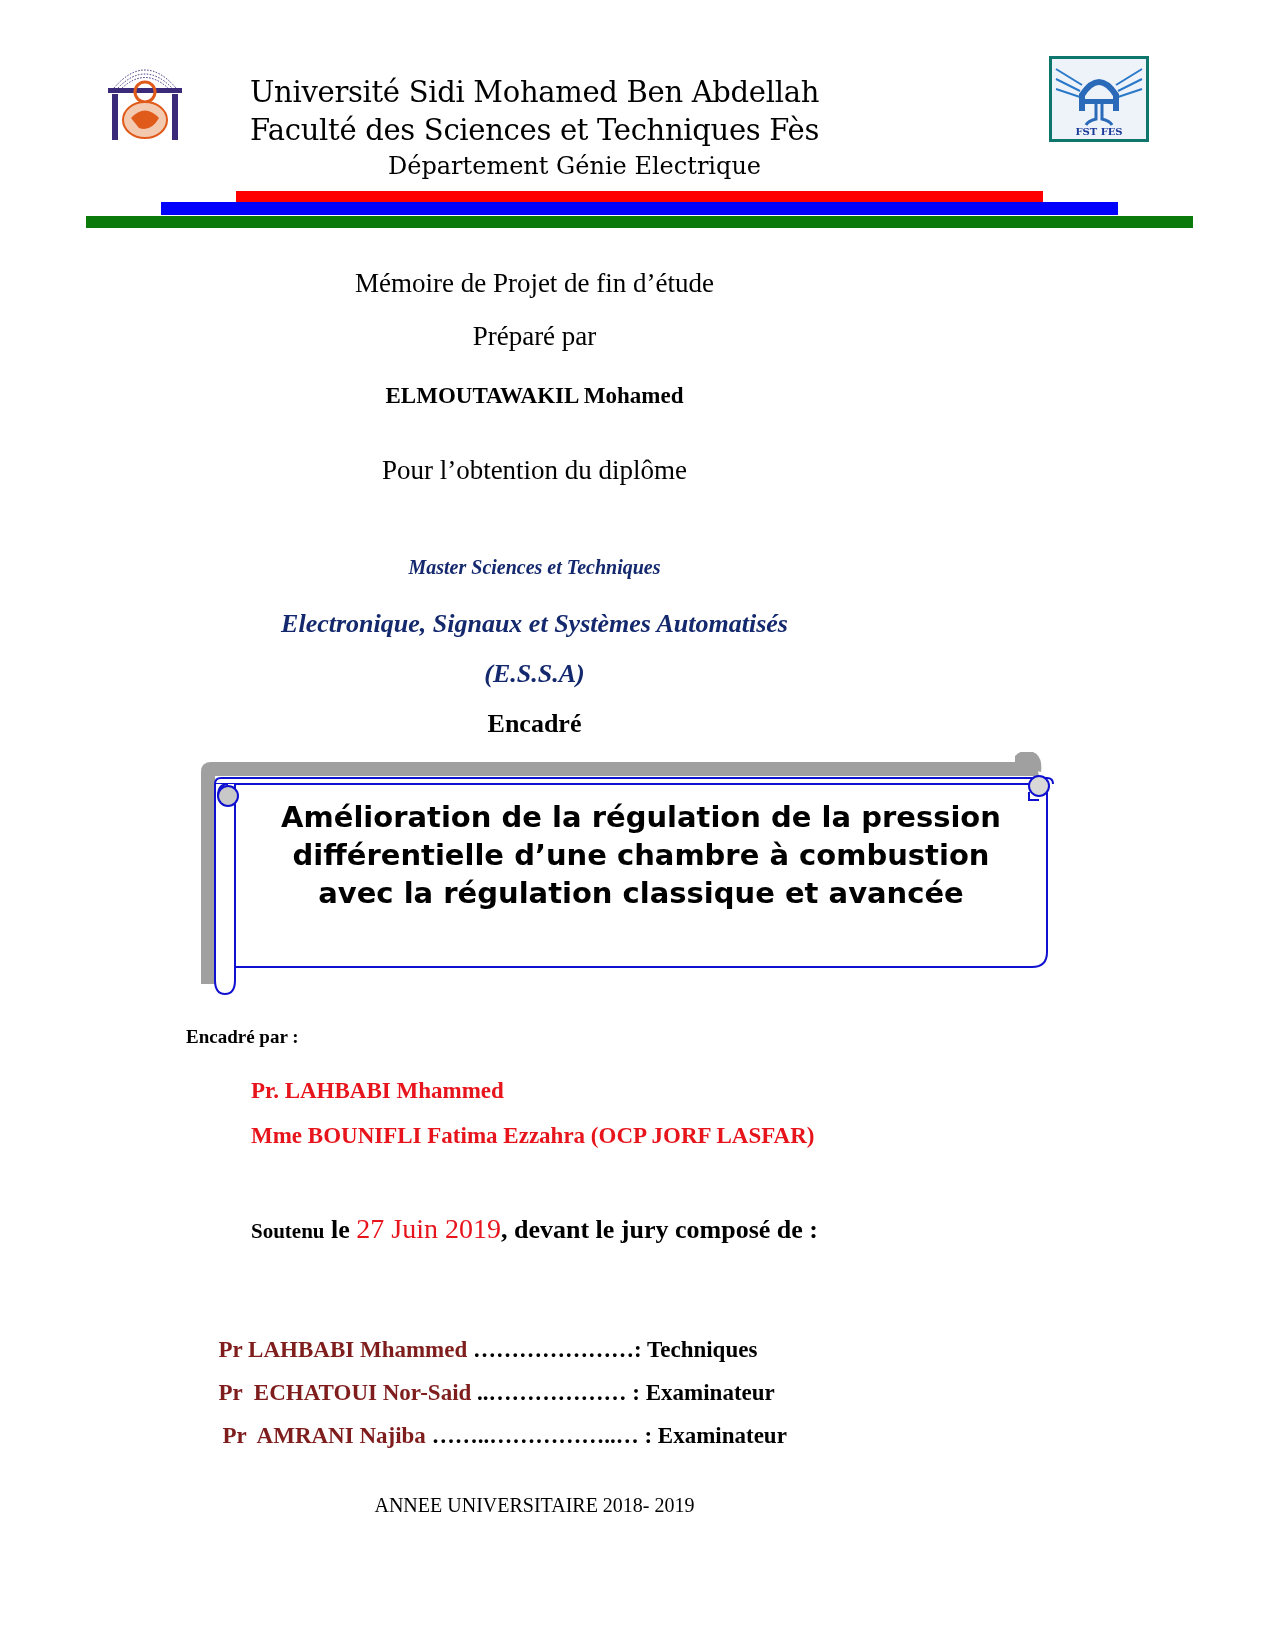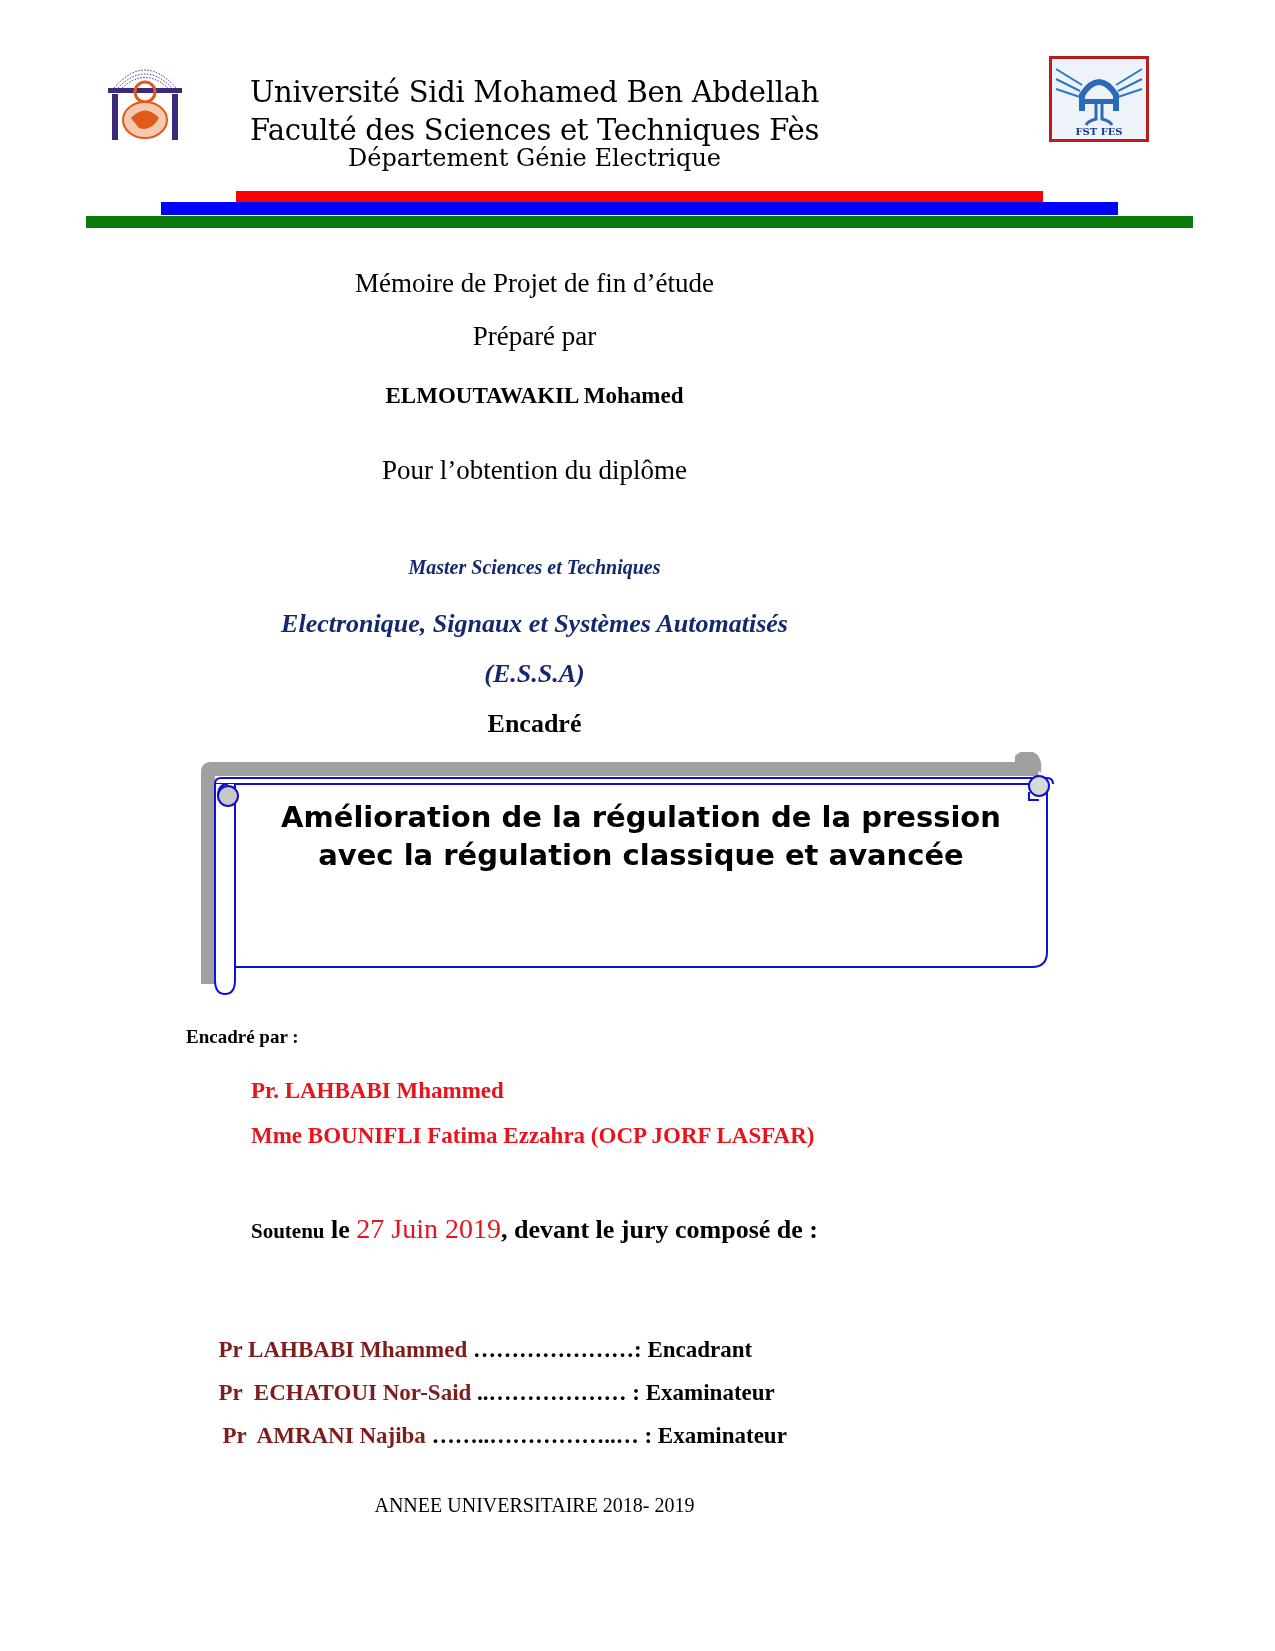--- a/index.html
+++ b/index.html
@@ -30,40 +30,40 @@
     </g>
     <rect x="2" y="30" width="74" height="5" fill="#3b2a7a"></rect>
     <rect x="6" y="36" width="6" height="46" fill="#3b2a7a"></rect>
     <rect x="66" y="36" width="6" height="46" fill="#3b2a7a"></rect>
     <circle cx="39" cy="34" r="10" fill="none" stroke="#e05a1a" stroke-width="3"></circle>
     <ellipse cx="39" cy="62" rx="22" ry="18" fill="#f3c9b0" stroke="#e05a1a" stroke-width="2"></ellipse>
     <path d="M25 60 Q39 45 53 60 Q45 74 33 70 Z" fill="#e05a1a"></path>
   </svg>
 </div>
 
-<div class="abs" style="left:1049px;top:56px;width:100px;height:86px;border:3px solid #b91c1c;box-sizing:border-box;background:#eef3fa;">
+<div class="abs" style="left:1049px;top:56px;width:100px;height:86px;border:3px solid #0f766e;box-sizing:border-box;background:#eef3fa;">
   <svg width="94" height="80" viewBox="0 0 94 80">
     <g stroke="#2a78c8" stroke-width="2" fill="none">
       <path d="M4 10 L30 26"></path>
         <path d="M4 20 L28 32"></path>
         <path d="M4 30 L28 38"></path>
       <path d="M90 10 L64 26"></path>
         <path d="M90 20 L66 32"></path>
         <path d="M90 30 L66 38"></path>
     </g>
     <path d="M30 52 L30 36 Q47 10 64 36 L64 52" fill="none" stroke="#2a6ab8" stroke-width="6"></path>
     <rect x="30" y="40" width="34" height="5" fill="#2a6ab8"></rect>
     <path d="M44 45 L44 60 Q36 62 34 66 M50 45 L50 60 Q58 62 60 66" stroke="#2a6ab8" stroke-width="3" fill="none"></path>
     <text x="47" y="76" text-anchor="middle" font-family="DejaVu Serif, serif" font-weight="bold" font-size="10" fill="#1a3a9a">FST FES</text>
   </svg>
 </div>
 
 <div class="abs center hdr" style="top:75px;">Université Sidi Mohamed Ben Abdellah</div>
 <div class="abs center hdr" style="top:113px;">Faculté des Sciences et Techniques Fès</div>
-<div class="abs center hdr3" style="top:144px;">Département Génie Electrique</div>
+<div class="abs center hdr3" style="top:152px;padding-left:40px;">Département Génie Electrique</div>
 
 <div class="bar" style="left:236px;top:191px;width:807px;height:11px;background:#ff0000;"></div>
 <div class="bar" style="left:161px;top:202px;width:957px;height:13px;background:#0000ff;"></div>
 <div class="bar" style="left:86px;top:216px;width:1107px;height:12px;background:#0a7a0a;"></div>
 
 <div class="abs center plain" style="top:268px;">Mémoire de Projet de fin d’étude</div>
 <div class="abs center plain" style="top:321px;">Préparé par</div>
 <div class="abs center bold" style="top:383px;font-size:23px;">ELMOUTAWAKIL Mohamed</div>
 <div class="abs center plain" style="top:455px;">Pour l’obtention du diplôme</div>
 
@@ -83,34 +83,35 @@
     <path d="M20 32 Q20 26 26 26 L852 26 Q858 26 858 32" fill="none" stroke="#1010d0" stroke-width="2"></path>
     <path d="M20 32 L20 228 Q20 242 30 242 Q40 242 40 228 L40 32" fill="#ffffff" stroke="#1010d0" stroke-width="2"></path>
     <circle cx="33" cy="44" r="10" fill="#c8c8c8" stroke="#1010d0" stroke-width="2"></circle>
     <path d="M23 44 Q23 32 33 32" fill="none" stroke="#1010d0" stroke-width="2"></path>
 
     <circle cx="844" cy="34" r="10" fill="#d8d8d8" stroke="#1010d0" stroke-width="2"></circle>
     <path d="M834 40 L834 48 L844 48" fill="#ffffff" stroke="#1010d0" stroke-width="2"></path>
   </svg>
   <div class="abs scroll-title" style="left:40px;top:46px;width:812px;text-align:center;">
     <div>Amélioration de la régulation de la pression</div>
+    <div>différentielle d’une chambre à combustion</div>
     <div>avec la régulation classique et avancée</div>
   </div>
 </div>
 
 <div class="abs bold" style="left:148px;top:1026px;font-size:19px;margin-left:38px;">Encadré par :</div>
 <div class="abs bold red" style="left:251px;top:1078px;font-size:23px;">Pr. LAHBABI Mhammed</div>
 <div class="abs bold red" style="left:251px;top:1123px;font-size:23px;">Mme BOUNIFLI Fatima Ezzahra (OCP JORF LASFAR)</div>
 
 <div class="abs center bold" style="top:1213px;font-size:26px;">
   <span style="font-size:21px;">Soutenu</span><span> le </span><span class="red" style="font-weight:normal;font-size:28px;">27 Juin 2019</span><span>, devant le jury composé de :</span>
 </div>
 
 <div class="abs jury" style="left:207px;top:1311px;">
-  <span class="blue">Pr LAHBABI Mhammed</span><span> …………………</span><span>: Encadrant</span>
+  <span class="blue">Pr LAHBABI Mhammed</span><span> …………………</span><span>: Techniques</span>
 </div>
 <div class="abs jury" style="left:207px;top:1354px;">
   <span class="blue">Pr  ECHATOUI Nor-Said</span><span> ..……………… </span><span>: Examinateur</span>
 </div>
 <div class="abs jury" style="left:211px;top:1397px;">
   <span class="blue">Pr  AMRANI Najiba</span><span> ……..……………..… </span><span>: Examinateur</span>
 </div>
 
 <div class="abs center" style="top:1494px;font-size:20px;">ANNEE UNIVERSITAIRE 2018- 2019</div>
 

